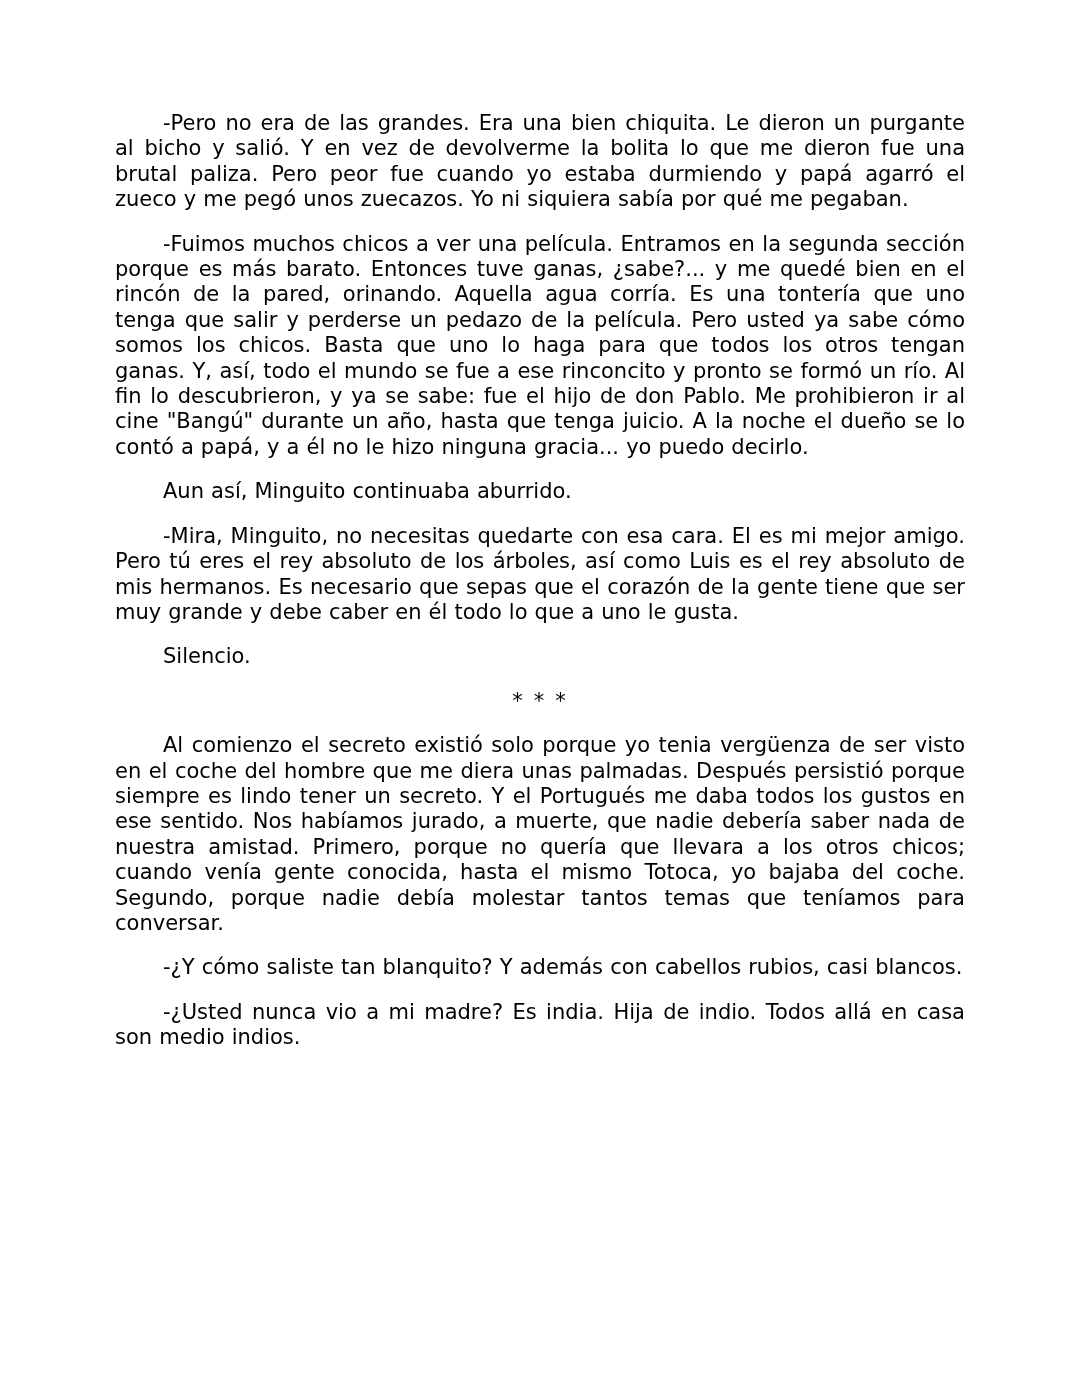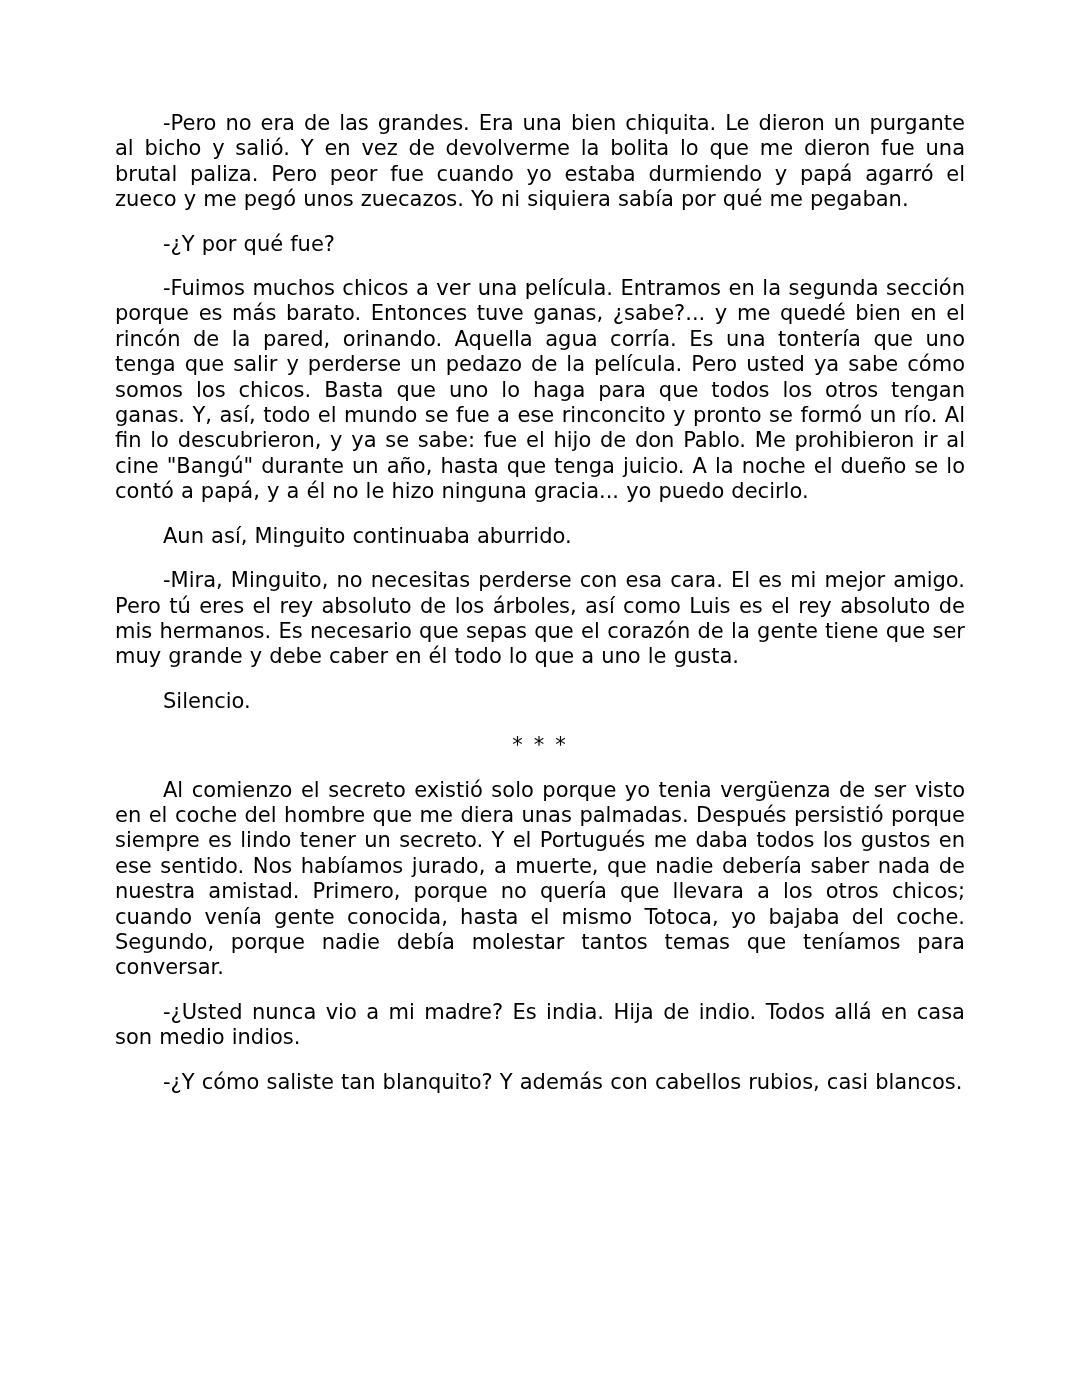--- a/index.html
+++ b/index.html
@@ -30,22 +30,21 @@
     text-align: center;
     text-indent: 0;
     letter-spacing: 2px;
   }
 </style>
 </head>
 <body>
 
 <div class="page">
   <p>-Pero no era de las grandes. Era una bien chiquita. Le dieron un purgante al bicho y salió. Y en vez de devolverme la bolita lo que me dieron fue una brutal paliza. Pero peor fue cuando yo estaba durmiendo y papá agarró el zueco y me pegó unos zuecazos. Yo ni siquiera sabía por qué me pegaban.</p>
-  <p>-¿Y por qué fue?</p>
   <p>-Fuimos muchos chicos a ver una película. Entramos en la segunda sección porque es más barato. Entonces tuve ganas, ¿sabe?... y me quedé bien en el rincón de la pared, orinando. Aquella agua corría. Es una tontería que uno tenga que salir y perderse un pedazo de la película. Pero usted ya sabe cómo somos los chicos. Basta que uno lo haga para que todos los otros tengan ganas. Y, así, todo el mundo se fue a ese rinconcito y pronto se formó un río. Al fin lo descubrieron, y ya se sabe: fue el hijo de don Pablo. Me prohibieron ir al cine "Bangú" durante un año, hasta que tenga juicio. A la noche el dueño se lo contó a papá, y a él no le hizo ninguna gracia... yo puedo decirlo.</p>
   <p>Aun así, Minguito continuaba aburrido.</p>
-  <p>-Mira, Minguito, no necesitas perderse con esa cara. El es mi mejor amigo. Pero tú eres el rey absoluto de los árboles, así como Luis es el rey absoluto de mis hermanos. Es necesario que sepas que el corazón de la gente tiene que ser muy grande y debe caber en él todo lo que a uno le gusta.</p>
+  <p>-Mira, Minguito, no necesitas quedarte con esa cara. El es mi mejor amigo. Pero tú eres el rey absoluto de los árboles, así como Luis es el rey absoluto de mis hermanos. Es necesario que sepas que el corazón de la gente tiene que ser muy grande y debe caber en él todo lo que a uno le gusta.</p>
   <p>Silencio.</p>
   <p class="sep">* * *</p>
   <p>Al comienzo el secreto existió solo porque yo tenia vergüenza de ser visto en el coche del hombre que me diera unas palmadas. Después persistió porque siempre es lindo tener un secreto. Y el Portugués me daba todos los gustos en ese sentido. Nos habíamos jurado, a muerte, que nadie debería saber nada de nuestra amistad. Primero, porque no quería que llevara a los otros chicos; cuando venía gente conocida, hasta el mismo Totoca, yo bajaba del coche. Segundo, porque nadie debía molestar tantos temas que teníamos para conversar.</p>
+  <p>-¿Y cómo saliste tan blanquito? Y además con cabellos rubios, casi blancos.</p>
   <p>-¿Usted nunca vio a mi madre? Es india. Hija de indio. Todos allá en casa son medio indios.</p>
-  <p>-¿Y cómo saliste tan blanquito? Y además con cabellos rubios, casi blancos.</p>
 </div>
 
 </body></html>

